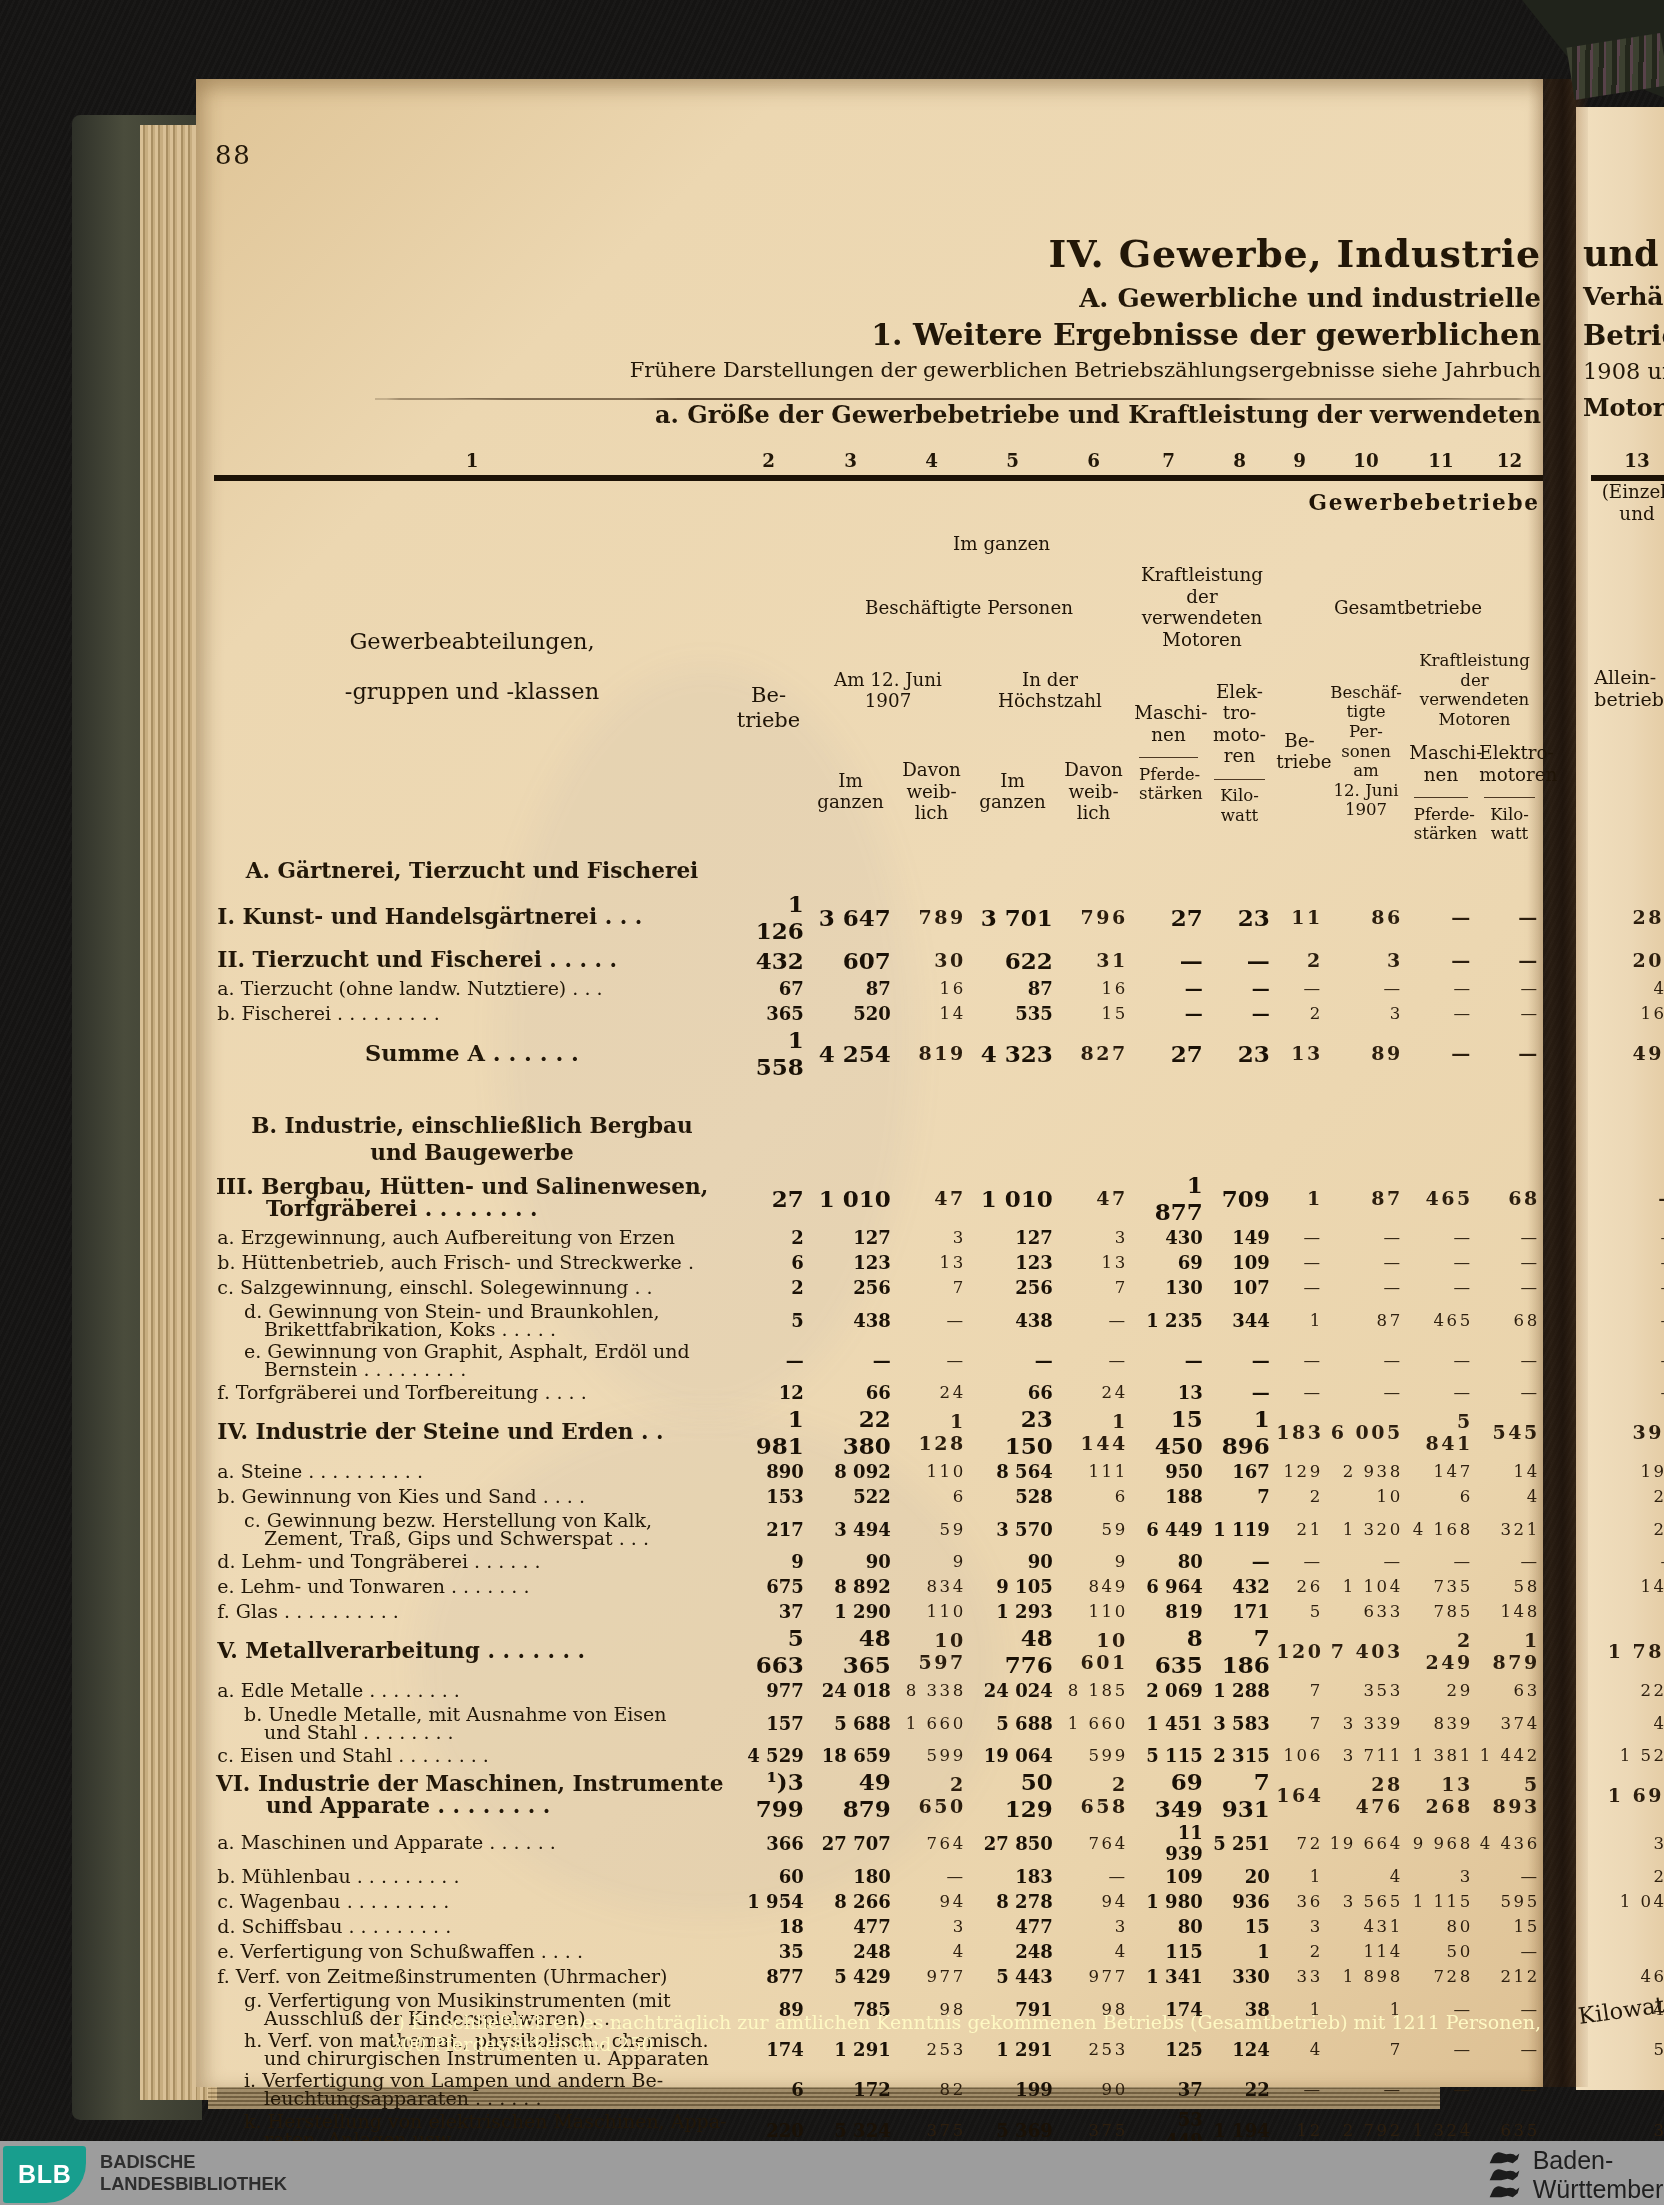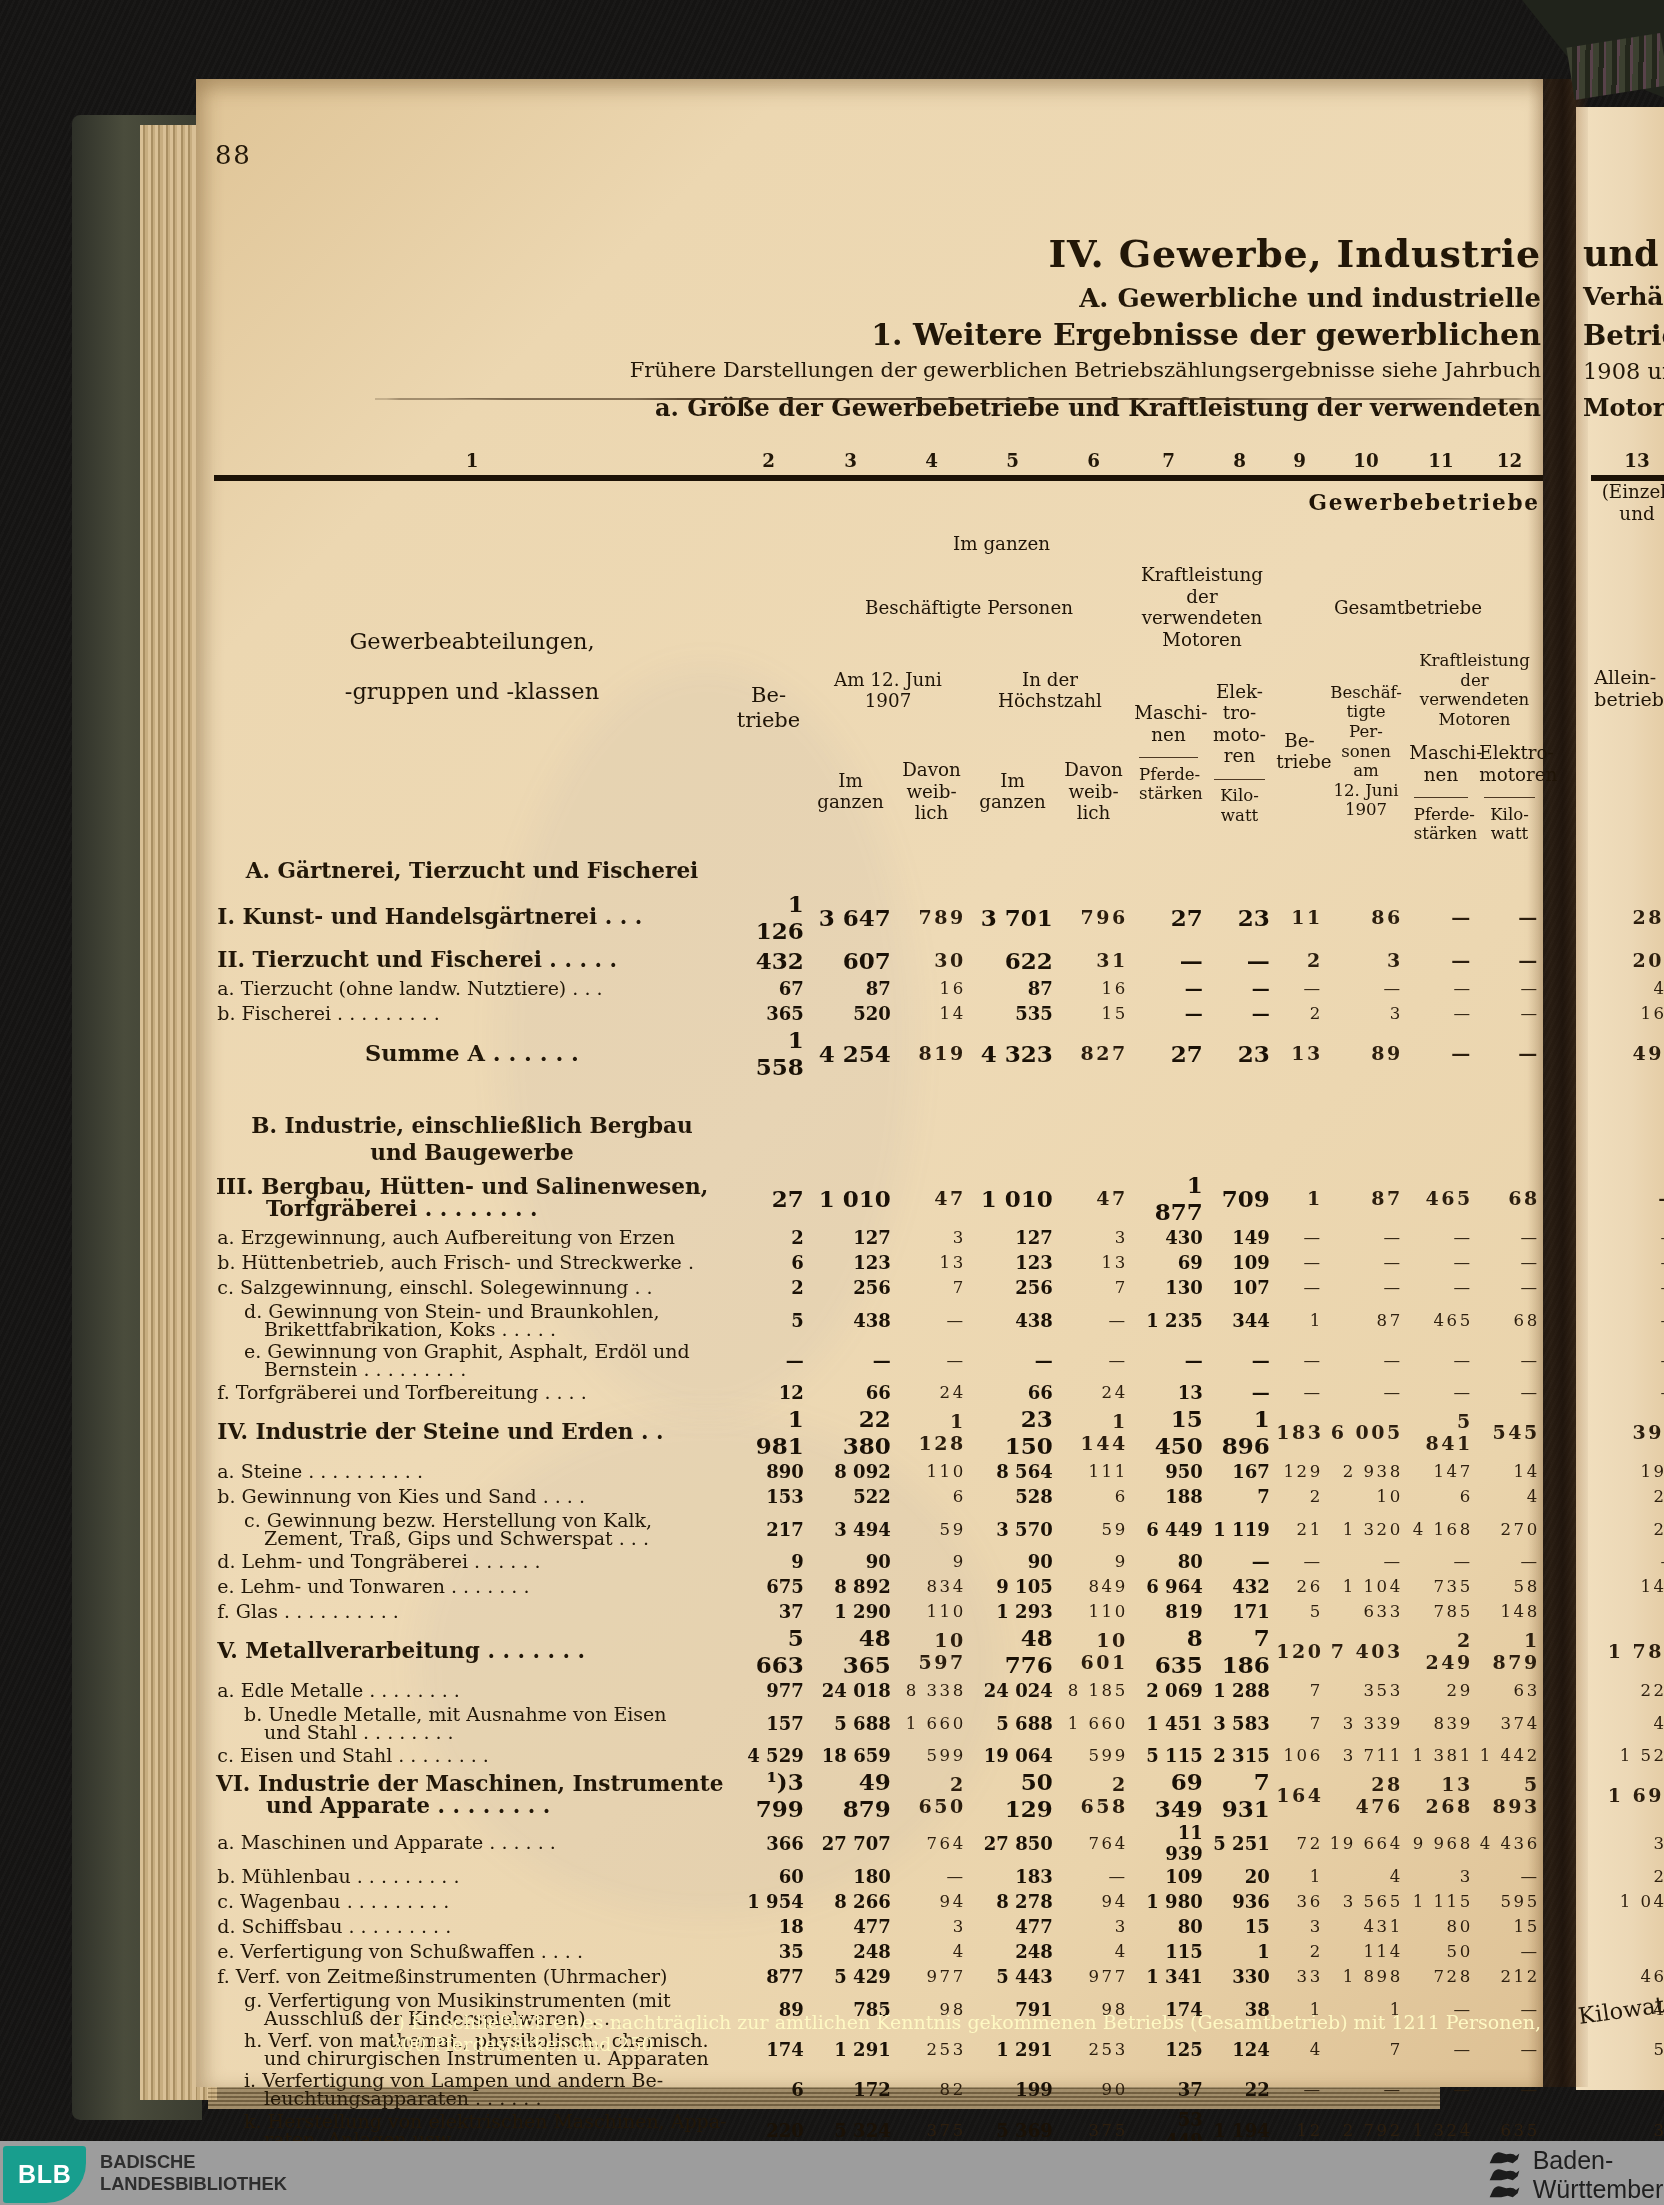--- a/index.html
+++ b/index.html
@@ -27,21 +27,21 @@
        background:repeating-linear-gradient(100deg,#3c4030 0 5.8px,#23261b 5.8px 10.8px,#58424a 10.8px 13.3px);}
   .blob{position:absolute;border-radius:50%;filter:blur(15px);}
 
   .pageno{position:absolute;left:215px;top:140px;font-size:26px;letter-spacing:1.7px;}
 
   .titles{position:absolute;left:499px;top:233px;width:1042px;text-align:right;line-height:1.08;}
   .t1{font-size:38px;font-weight:700;letter-spacing:0.8px;}
   .t2{font-size:26px;font-weight:700;margin-top:10px;}
   .t3{font-size:30px;font-weight:700;margin-top:6.7px;}
   .t4{font-size:21px;margin-top:8.3px;}
-  .cap{font-size:24px;font-weight:700;margin-top:13px;}
+  .cap{font-size:24px;font-weight:700;margin-top:20px;}
   .toprule{position:absolute;left:375px;top:398px;width:1167px;height:1.7px;background:#43301b;opacity:.85;border-radius:50%;}
 
   .rtitles{position:absolute;left:1583px;top:236px;width:92px;line-height:1.05;white-space:nowrap;overflow:visible;}
   .rt1{font-size:35px;font-weight:700;}
   .rt2{font-size:25px;font-weight:700;margin-top:11.7px;}
   .rt3{font-size:27.5px;font-weight:700;margin-top:10px;}
   .rt4{font-size:22.5px;margin-top:10px;}
   .rt5{font-size:24px;font-weight:700;margin-top:11.7px;}
 
   
@@ -551,21 +551,21 @@
         <td class="num bRd hv">217</td>
         <td class="num bR hv">3 494</td>
         <td class="num bR lt">59</td>
         <td class="num bR hv">3 570</td>
         <td class="num bRd lt">59</td>
         <td class="num bR hv">6 449</td>
         <td class="num bRd hv">1 119</td>
         <td class="num bR lt">21</td>
         <td class="num bR lt">1 320</td>
         <td class="num bR lt">4 168</td>
-        <td class="num bRe lt">270</td>
+        <td class="num bRe lt">321</td>
         <td class="gut"></td>
         <td class="c13 lt bLR">29</td>
       </tr>
       <tr class="r-sub">
         <td class="lab bL bRd sublab">d. Lehm- und Tongräberei   .   .   .   .   .   .</td>
         <td class="num bRd hv">9</td>
         <td class="num bR hv">90</td>
         <td class="num bR lt">9</td>
         <td class="num bR hv">90</td>
         <td class="num bRd lt">9</td>

